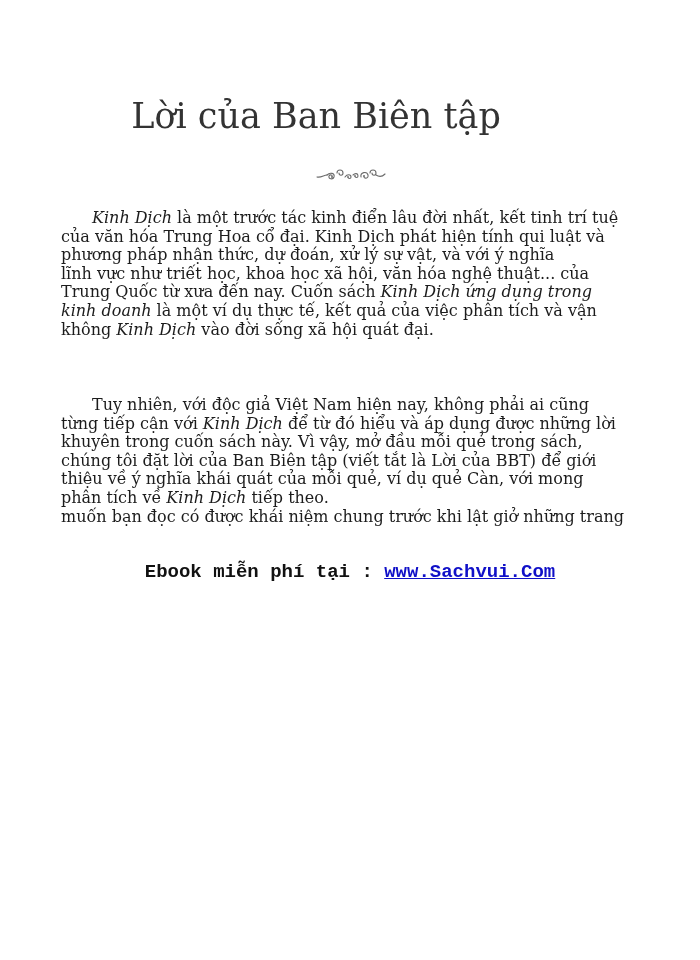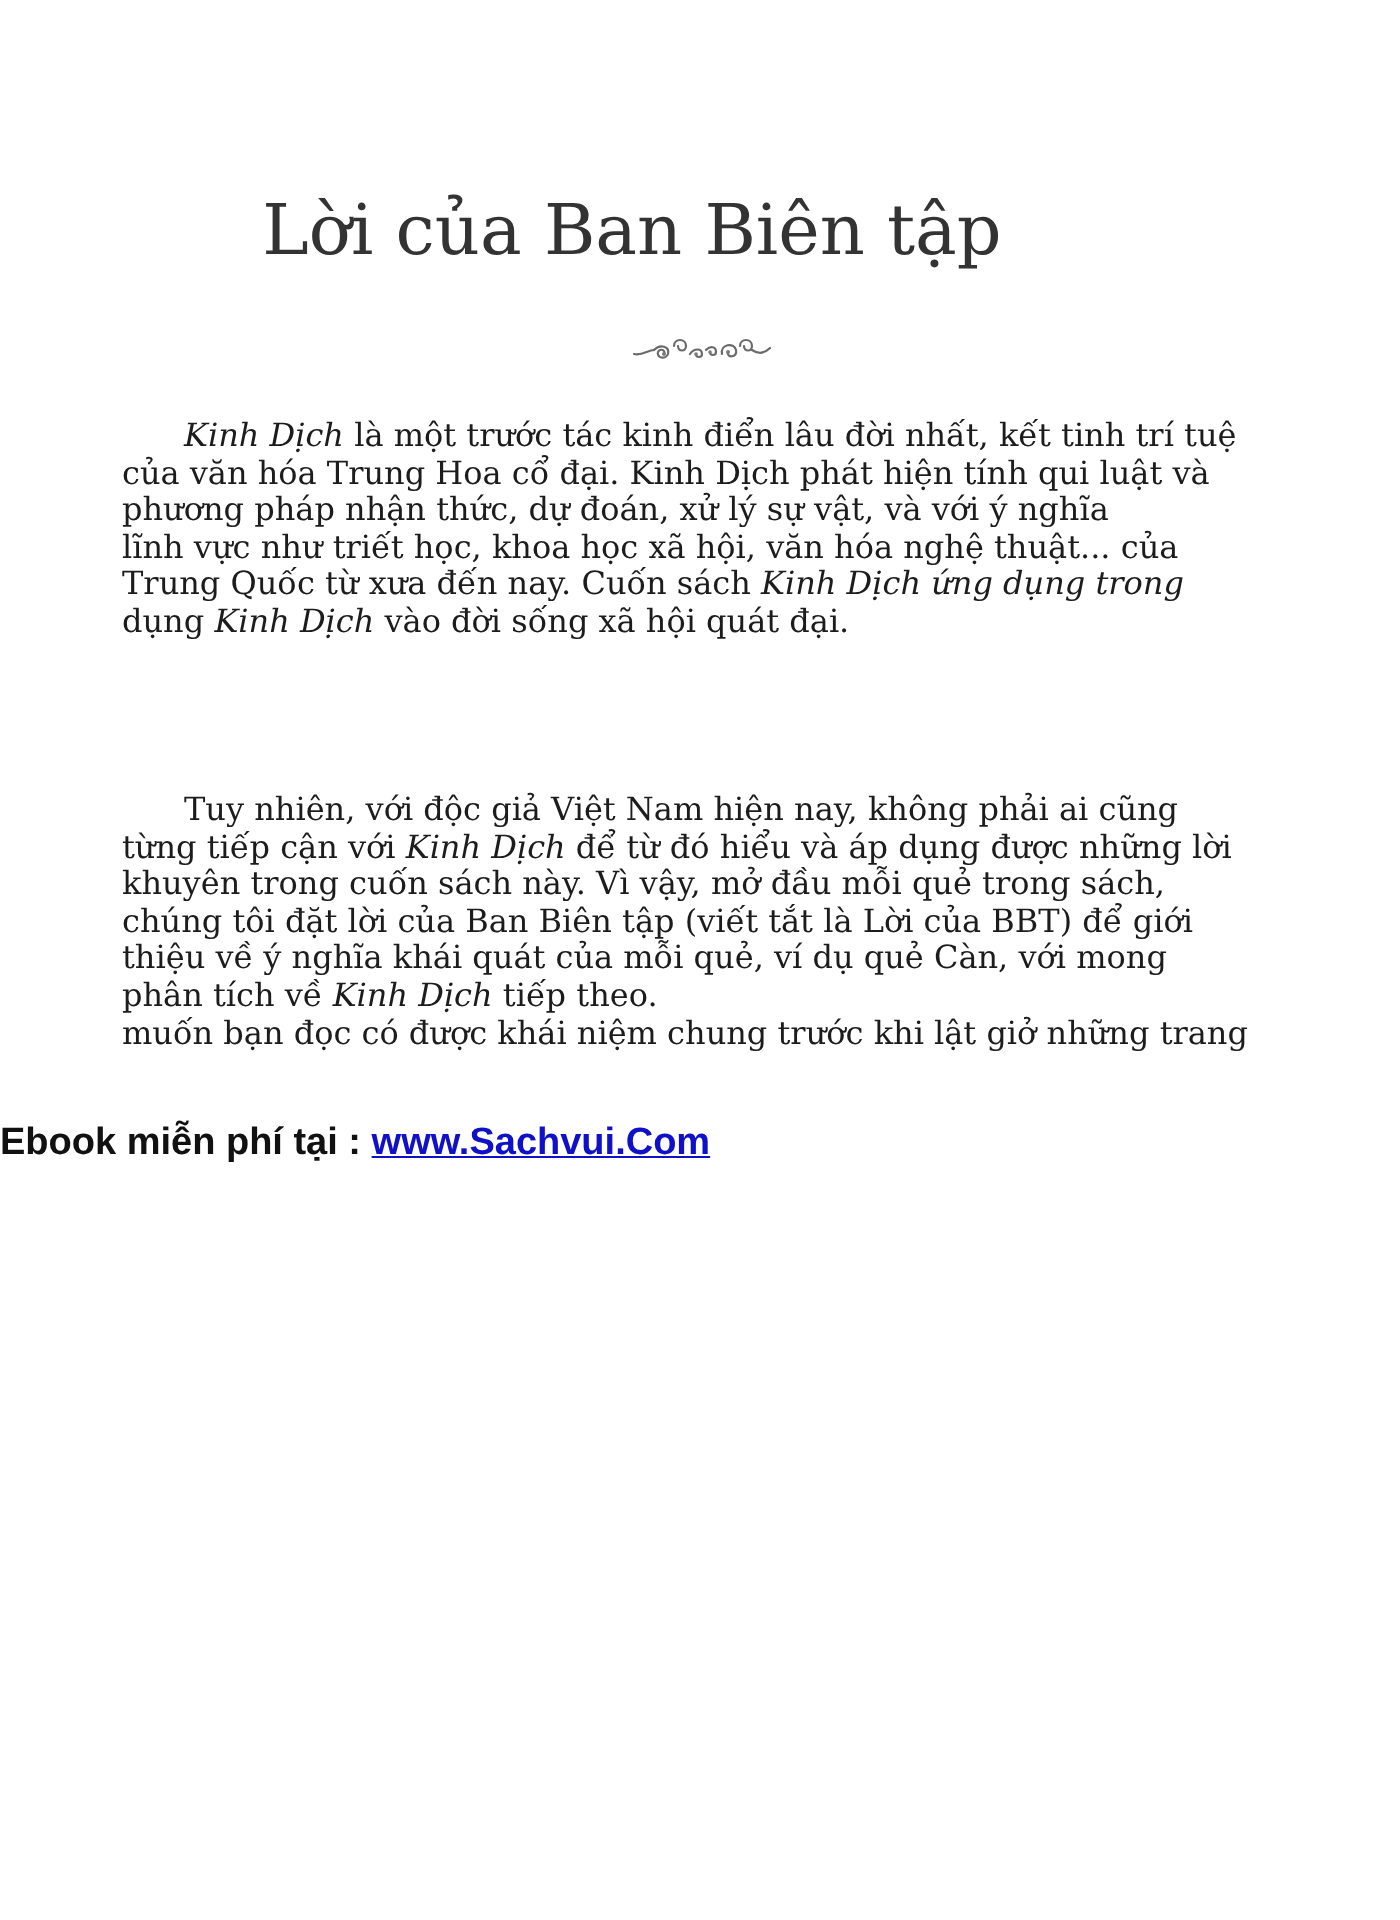--- a/index.html
+++ b/index.html
@@ -53,22 +53,22 @@
     }
     .para-1 { top: 209px; }
     .para-2 { top: 396px; }
     em {
     }
     .ebook-line {
       position: absolute;
       top: 561px;
       left: 0;
       width: 700px;
-      text-align: left;
-      font-family: Liberation Sans, sans-serif;
+      text-align: center;
+      font-family: Liberation Mono, monospace;
       font-size: 19px;
       font-weight: bold;
       color: #111111;
       white-space: nowrap;
     }
     .ebook-line a {
       color: #1010c8;
       text-decoration: underline;
     }
   </style>
@@ -95,21 +95,22 @@
     <circle cx="49" cy="11" r="1"></circle>
   </g>
 </svg>
 
 <div class="body-text para-1">
   <span class="line indent"><em>Kinh Dịch</em><span> là một trước tác kinh điển lâu đời nhất, kết tinh trí tuệ</span></span>
   <span class="line">của văn hóa Trung Hoa cổ đại. Kinh Dịch phát hiện tính qui luật và</span>
   <span class="line">phương pháp nhận thức, dự đoán, xử lý sự vật, và với ý nghĩa</span>
   <span class="line">lĩnh vực như triết học, khoa học xã hội, văn hóa nghệ thuật... của</span>
   <span class="line"><span>Trung Quốc từ xưa đến nay. Cuốn sách </span><em>Kinh Dịch ứng dụng trong</em></span>
-  <span class="line"><span>dụng </span><em>Kinh Dịch</em><span> vào đời sống xã hội quát đại.</span></span>
+  <span class="line"><em>kinh doanh</em><span> là một ví dụ thực tế, kết quả của việc phân tích và vận</span></span>
+  <span class="line"><span>không </span><em>Kinh Dịch</em><span> vào đời sống xã hội quát đại.</span></span>
 </div>
 
 <div class="body-text para-2">
   <span class="line indent">Tuy nhiên, với độc giả Việt Nam hiện nay, không phải ai cũng</span>
   <span class="line"><span>từng tiếp cận với </span><em>Kinh Dịch</em><span> để từ đó hiểu và áp dụng được những lời</span></span>
   <span class="line">khuyên trong cuốn sách này. Vì vậy, mở đầu mỗi quẻ trong sách,</span>
   <span class="line">chúng tôi đặt lời của Ban Biên tập (viết tắt là Lời của BBT) để giới</span>
   <span class="line">thiệu về ý nghĩa khái quát của mỗi quẻ, ví dụ quẻ Càn, với mong</span>
   <span class="line"><span>phân tích về </span><em>Kinh Dịch</em><span> tiếp theo.</span></span>
   <span class="line">muốn bạn đọc có được khái niệm chung trước khi lật giở những trang</span>

